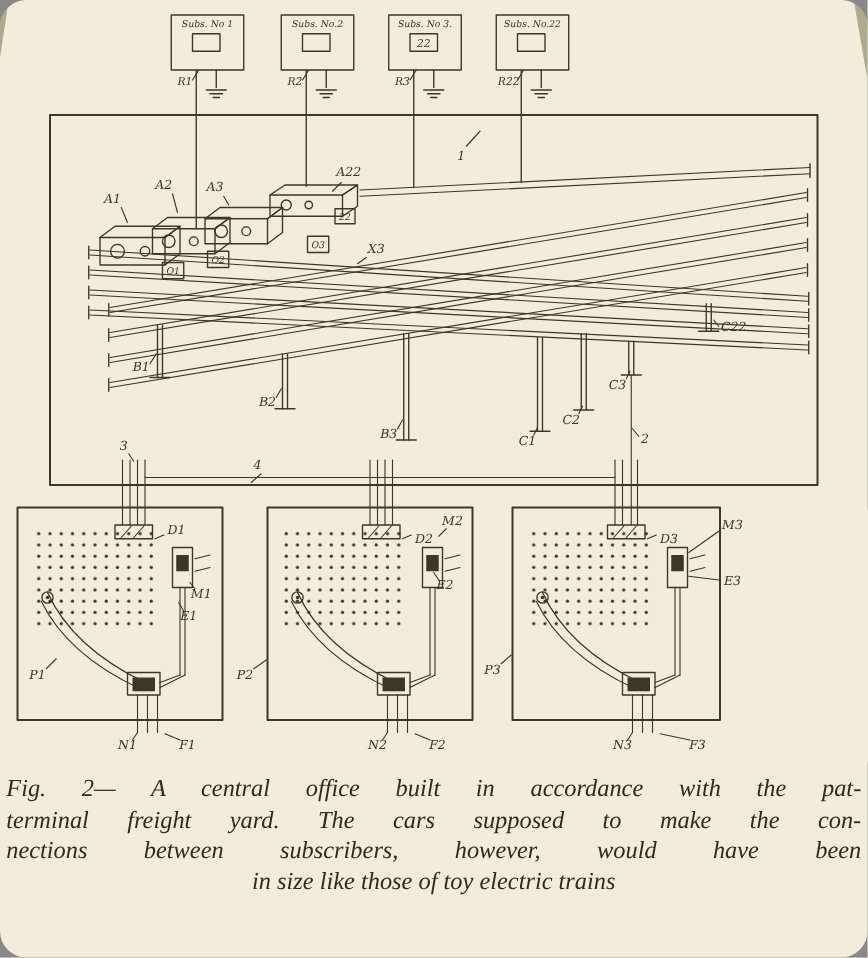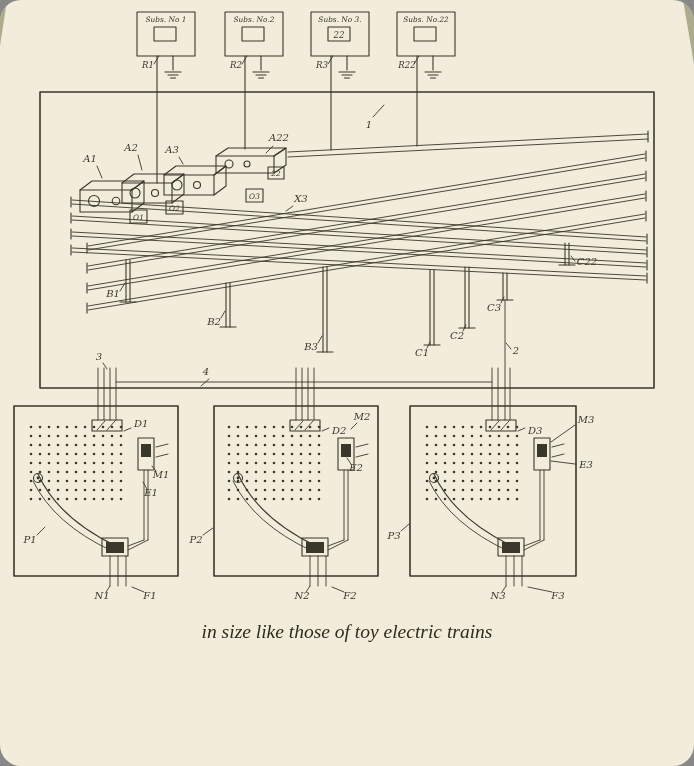--- a/index.html
+++ b/index.html
@@ -376,15 +376,18 @@
       <line class="ln thin" x1="502" y1="592" x2="506" y2="586"></line>
       <text x="498" y="599">N3</text>
       <line class="ln thin" x1="552" y1="592" x2="528" y2="587"></line>
       <text x="558" y="599">F3</text>
       <line class="ln thin" x1="401" y1="531" x2="409" y2="524"></line>
       <text x="394" y="539">P3</text>
     </g>
   </svg>
 
   <div class="caption">
+    <div class="cl">Fig. 2— A central office built in accordance with the pat-</div>
+    <div class="cl">terminal freight yard.  The cars supposed to make the con-</div>
+    <div class="cl">nections between subscribers, however, would have been</div>
     <div class="cl last">in size like those of toy electric trains</div>
   </div>
 </div>
 
 </body></html>

